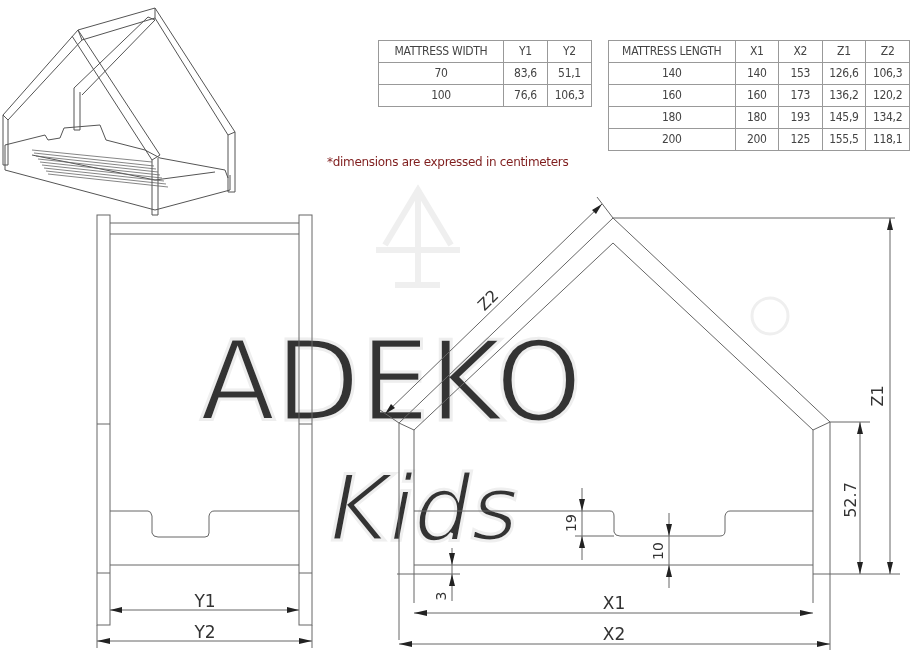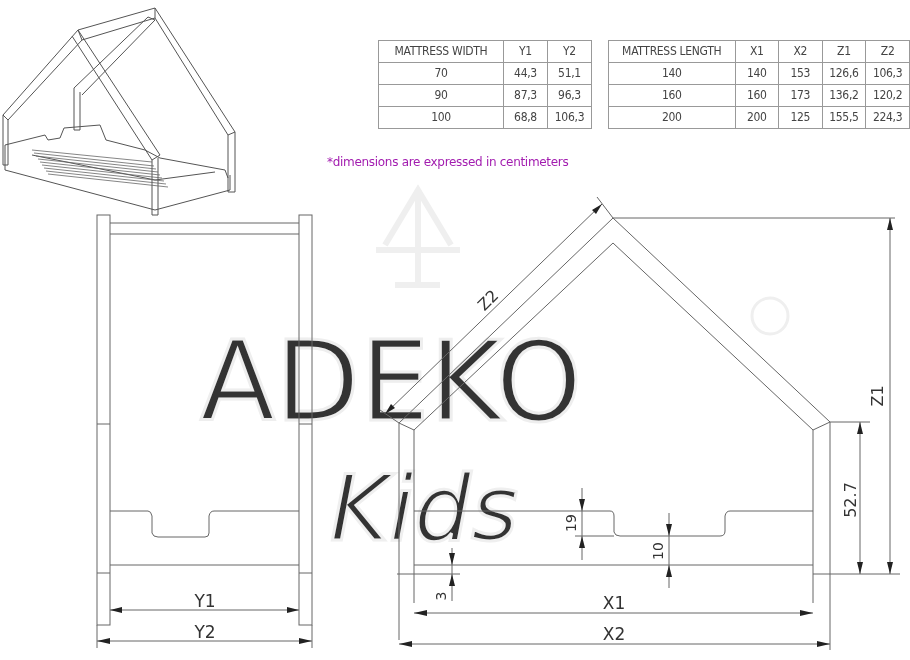--- a/index.html
+++ b/index.html
@@ -2,21 +2,21 @@
 <html><head>
 <meta charset="utf-8">
 <style>
   html,body{margin:0;padding:0;background:#fff;}
   body{width:910px;height:660px;position:relative;overflow:hidden;font-family:"DejaVu Sans",sans-serif;color:#333;}
   svg{position:absolute;left:0;top:0;}
   table.dim{position:absolute;border-collapse:collapse;font-family:"DejaVu Sans Condensed","DejaVu Sans",sans-serif;font-size:12px;color:#444;}
   table.dim td, table.dim th{border:1px solid #999;font-weight:normal;text-align:center;padding:0;height:21px;line-height:21px;letter-spacing:-0.3px;}
   #t1{left:334px;top:40px;margin-left:44px;}
   #t2{left:608px;top:40px;}
-  .note{position:absolute;left:327px;top:155px;font-size:12px;color:#a21caf;font-family:"DejaVu Sans",sans-serif;letter-spacing:-0.3px;}
+  .note{position:absolute;left:327px;top:155px;font-size:12px;color:#7f1d1d;font-family:"DejaVu Sans",sans-serif;letter-spacing:-0.3px;}
   .lbl{font-family:"DejaVu Sans",sans-serif;fill:#333;}
 </style>
 </head>
 <body>
 
 <svg width="910" height="660" viewBox="0 0 910 660">
 
   <g stroke="#efefef" fill="none" stroke-width="6">
     <path d="M385,245 L418,190 L451,245 M376,250 L460,250 M418,190 L418,285 M395,285 L440,285"></path>
     <text x="200" y="420" font-size="110" fill="none" stroke="#eeeeee" stroke-width="3" class="lbl">ADEKO</text>
@@ -120,31 +120,26 @@
 
 <table class="dim" id="t1">
   <tbody>
       <tr>
     <th style="width:124px">MATTRESS WIDTH</th>
     <th style="width:43px">Y1</th>
     <th style="width:43px">Y2</th>
   </tr>
   <tr>
     <td>70</td>
-    <td>44,3</td>
+    <td>83,6</td>
     <td>51,1</td>
   </tr>
   <tr>
-    <td>90</td>
-    <td>87,3</td>
-    <td>96,3</td>
-  </tr>
-  <tr>
     <td>100</td>
-    <td>68,8</td>
+    <td>76,6</td>
     <td>106,3</td>
   </tr>
 </tbody>
   </table>
 <div class="note">*dimensions are expressed in centimeters</div>
 
 <table class="dim" id="t2">
   <tbody>
       <tr>
     <th style="width:127px">MATTRESS LENGTH</th>
@@ -161,20 +156,27 @@
     <td>106,3</td>
   </tr>
   <tr>
     <td>160</td>
     <td>160</td>
     <td>173</td>
     <td>136,2</td>
     <td>120,2</td>
   </tr>
   <tr>
+    <td>180</td>
+    <td>180</td>
+    <td>193</td>
+    <td>145,9</td>
+    <td>134,2</td>
+  </tr>
+  <tr>
     <td>200</td>
     <td>200</td>
     <td>125</td>
     <td>155,5</td>
-    <td>224,3</td>
+    <td>118,1</td>
   </tr>
 </tbody>
   </table>
 
 </body></html>

